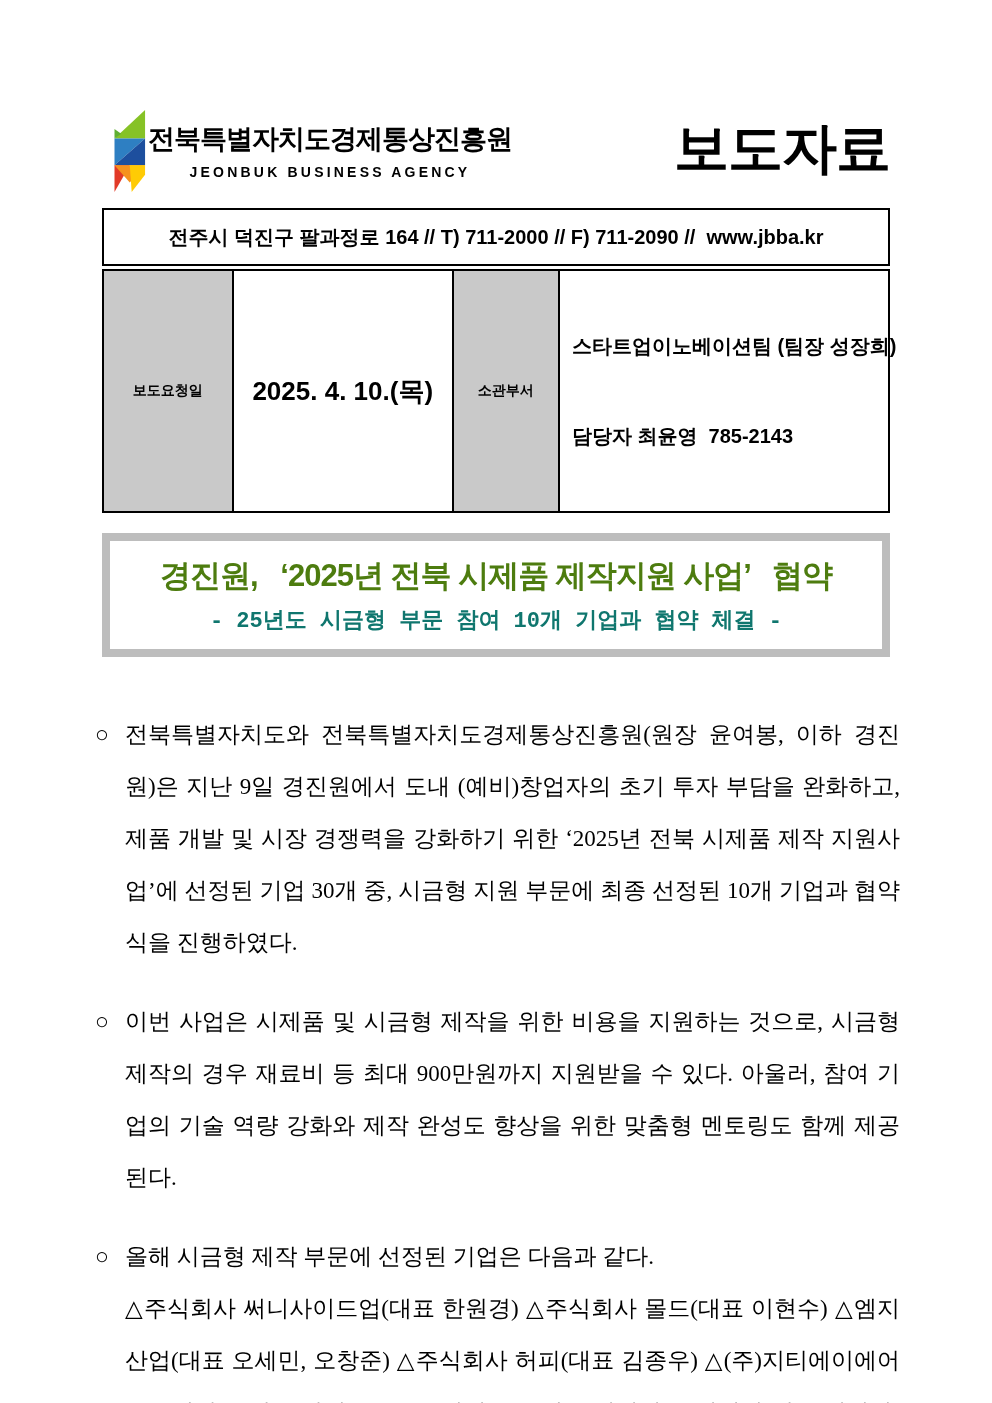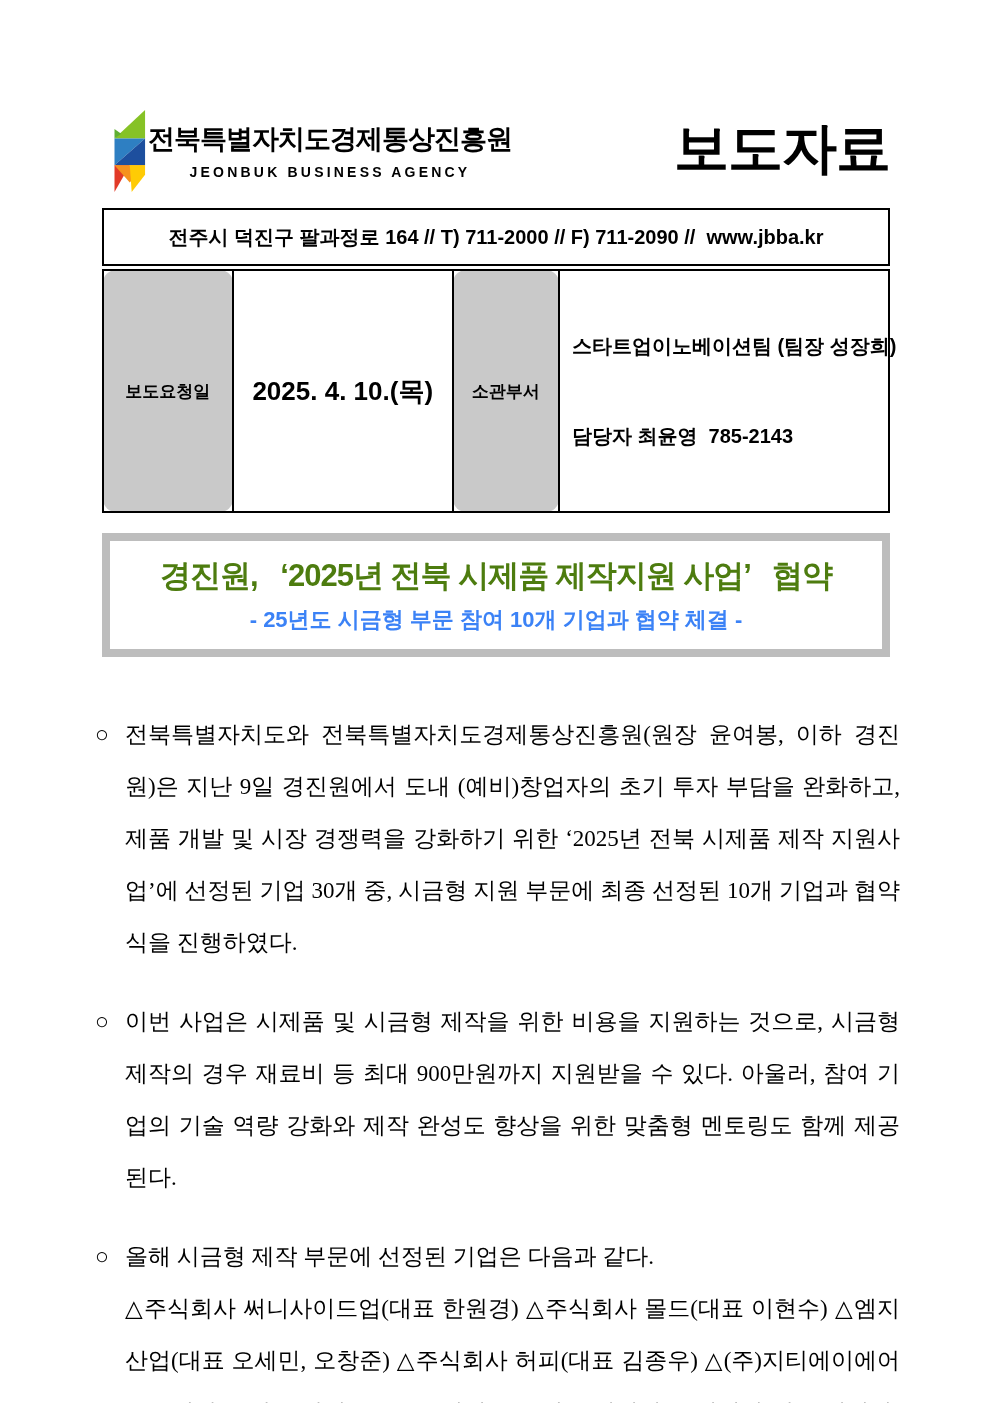--- a/index.html
+++ b/index.html
@@ -74,23 +74,22 @@
     table-layout: fixed;
   }
   .info-table td {
     border: 2px solid #000000;
     height: 70px;
     vertical-align: middle;
   }
   .info-table td.label {
     background: #c9c9c9;
     text-align: center;
-    font-size: 17px;
-    font-weight: 700;
-    border-radius: 13px;
+    font-size: 14px;
+    font-weight: 700;
   }
   .info-table td.date {
     text-align: center;
     font-size: 26px;
     font-weight: 700;
   }
   .info-table td.dept {
     font-size: 20px;
     font-weight: 700;
     padding-left: 12px;
@@ -179,21 +178,21 @@
         <td class="dept">
           <div>스타트업이노베이션팀 (팀장 성장희)</div>
           <div>담당자 최윤영  785-2143</div>
         </td>
       </tr>
     </tbody>
       </table>
 
     <div class="title-box">
       <div class="title-main" style="color: #4d7c0f;">경진원,   ‘2025년 전북 시제품 제작지원 사업’   협약</div>
-      <div class="title-sub" style="color: #3b82f6;">- 25년도 시금형 부문 참여 10개 기업과 협약 체결 -</div>
+      <div class="title-sub" style="color: #0f766e; font-family: Liberation Mono, monospace;">- 25년도 시금형 부문 참여 10개 기업과 협약 체결 -</div>
     </div>
 
     <div class="body-text">
       <div class="para">
         <span class="bullet">○</span>
         <span class="ptext">전북특별자치도와 전북특별자치도경제통상진흥원(원장 윤여봉, 이하 경진원)은 지난 9일 경진원에서 도내 (예비)창업자의 초기 투자 부담을 완화하고, 제품 개발 및 시장 경쟁력을 강화하기 위한 ‘2025년 전북 시제품 제작 지원사업’에 선정된 기업 30개 중, 시금형 지원 부문에 최종 선정된 10개 기업과 협약식을 진행하였다.</span>
       </div>
       <div class="para">
         <span class="bullet">○</span>
         <span class="ptext">이번 사업은 시제품 및 시금형 제작을 위한 비용을 지원하는 것으로, 시금형 제작의 경우 재료비 등 최대 900만원까지 지원받을 수 있다. 아울러, 참여 기업의 기술 역량 강화와 제작 완성도 향상을 위한 맞춤형 멘토링도 함께 제공된다.</span>

